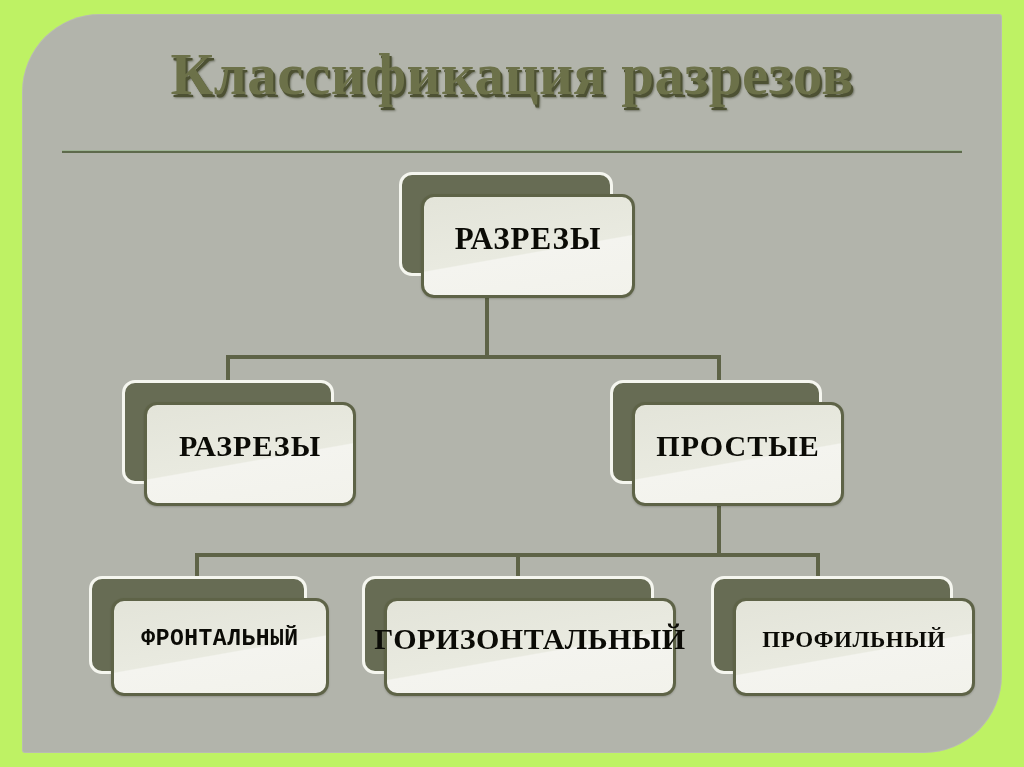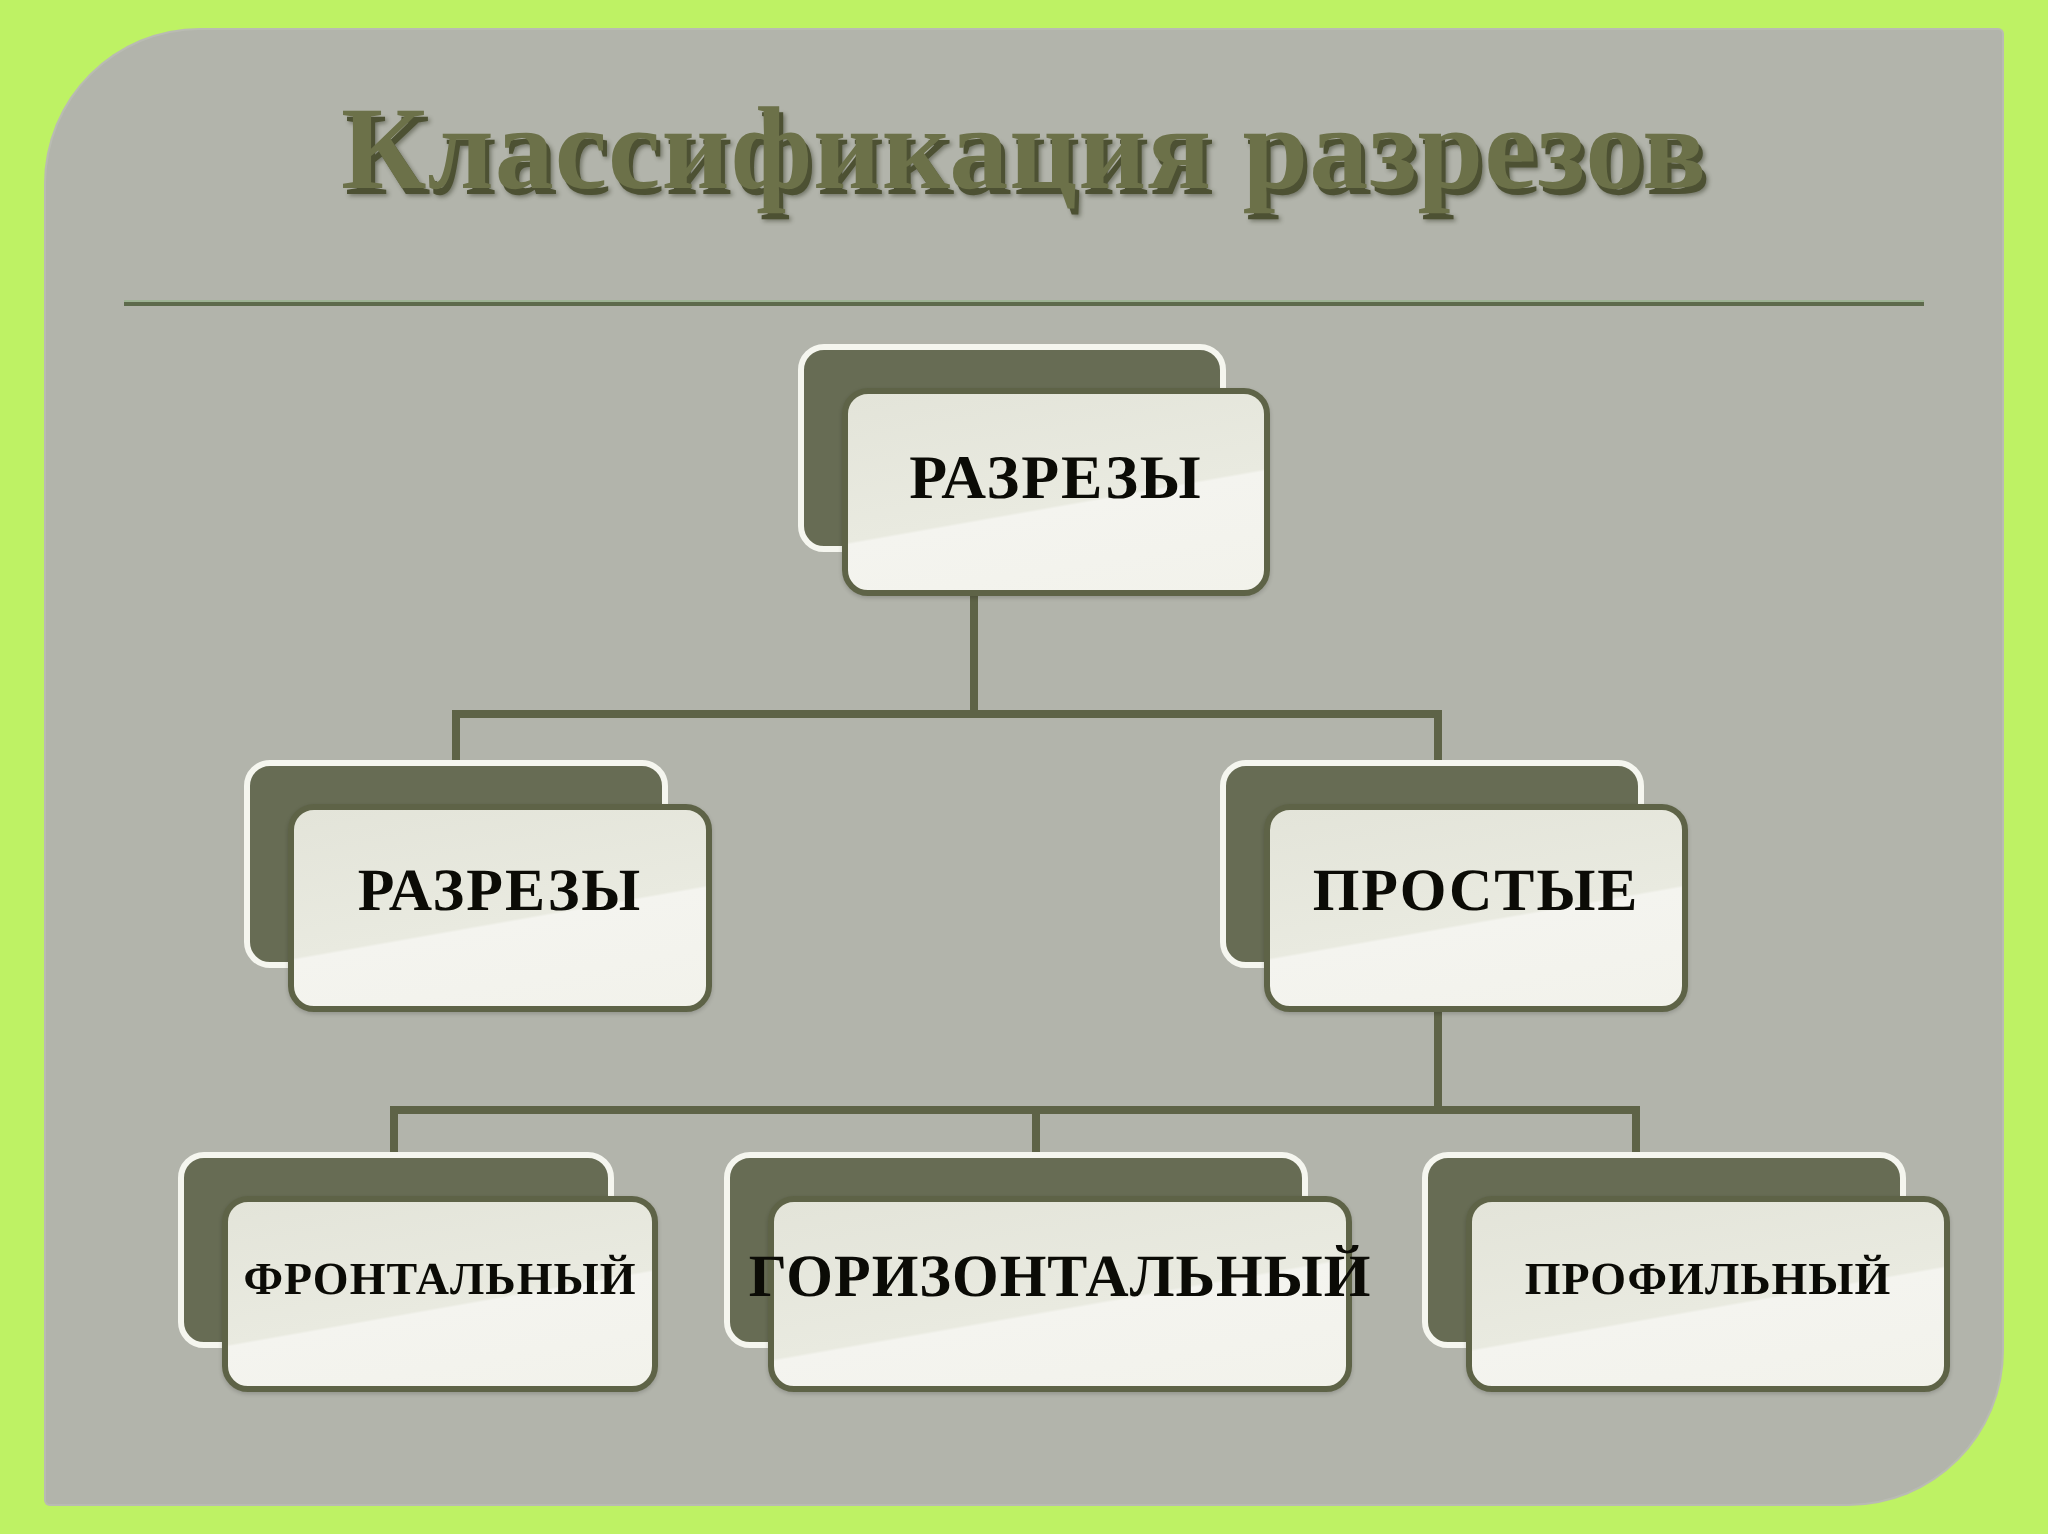--- a/index.html
+++ b/index.html
@@ -104,21 +104,21 @@
   
   #node-root        { left: 399px; top: 172px;  width: 214px; height: 104px; font-family: Liberation Serif, serif; }
   #node-root .label { font-size: 31px; letter-spacing: 1px; }
 
   #node-complex        { left: 122px; top: 380px; width: 212px; height: 104px; }
   #node-complex .label { font-size: 30px; letter-spacing: 1px; }
 
   #node-simple         { left: 610px; top: 380px; width: 212px; height: 104px; }
   #node-simple .label  { font-size: 30px; letter-spacing: 1px; }
 
-  #node-frontal        { left: 89px;  top: 576px; width: 218px; height: 98px; }
+  #node-frontal        { left: 89px;  top: 576px; width: 218px; height: 98px; font-family: Liberation Mono, monospace; }
   #node-frontal .label { font-size: 23px; letter-spacing: 0.5px; }
 
   #node-horizontal        { left: 362px; top: 576px; width: 292px; height: 98px; }
   #node-horizontal .label { font-size: 30px; letter-spacing: 0.5px; }
 
   #node-profile        { left: 711px; top: 576px; width: 218px; height: 98px; padding-left: 24px; }
   #node-profile .label { font-size: 23px; letter-spacing: 0.5px; }
 </style>
 </head>
 <body>

